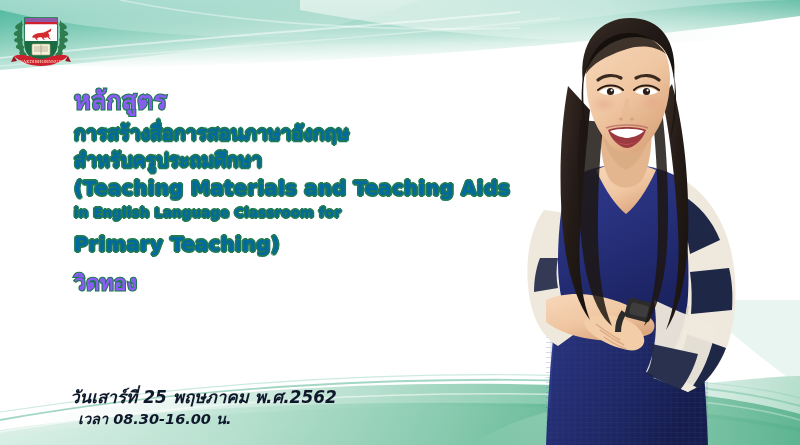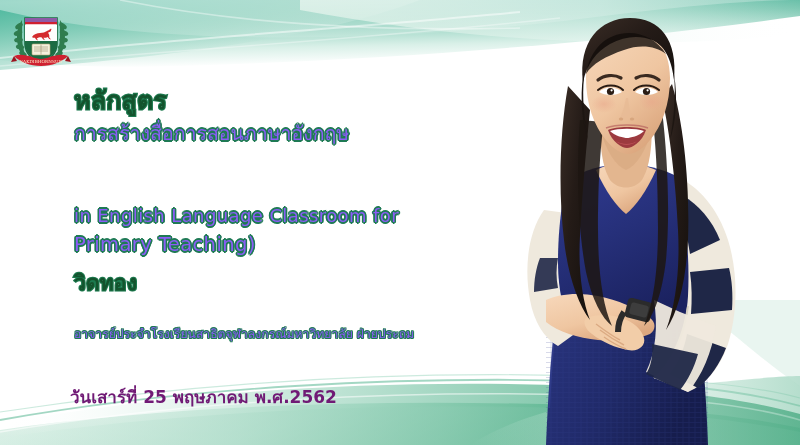--- a/index.html
+++ b/index.html
@@ -31,60 +31,60 @@
   }
   .person svg{display:block;width:360px;height:445px;}
 
   
   .content{
     position:absolute;left:0;top:0;width:470px;height:445px;z-index:5;
   }
   .t-kws{          
     position:absolute;left:74px;
     font-weight:bold;
-    color:#14532d;
+    color:#8b5cf6;
     letter-spacing:.2px;
     white-space:nowrap;
     -webkit-text-stroke:2.2px #1d7a4f;
     paint-order:stroke fill;
     text-shadow:
       0 0 1px #1d7a4f;
   }
   #label-course{top:80px;font-size:25px;}
   #label-speaker{top:266px;font-size:21px;}
 
   .t-green{        
     position:absolute;left:74px;
-    font-weight:normal;
-    color:#8b5cf6;
+    font-weight:bold;
+    color:#0369a1;
     white-space:nowrap;
     -webkit-text-stroke:.6px #ffffff;
     paint-order:stroke fill;
     text-shadow:
       1.6px 0 0 #1f7a55, -1.6px 0 0 #1f7a55,
       0 1.6px 0 #1f7a55, 0 -1.6px 0 #1f7a55,
       1.2px 1.2px 0 #1f7a55, -1.2px 1.2px 0 #1f7a55,
       1.2px -1.2px 0 #1f7a55, -1.2px -1.2px 0 #1f7a55;
   }
   #course-th-1{top:118px;font-size:19.5px;}
   #course-th-2{top:145px;font-size:19.5px;}
   #course-en-1{top:177px;font-size:19.5px;letter-spacing:.4px;}
-  #course-en-2{top:205px;font-size:18px;letter-spacing:.4px;}
+  #course-en-2{top:205px;font-size:13px;letter-spacing:.4px;}
   #course-en-3{top:233px;font-size:19.5px;letter-spacing:.4px;}
   #speaker-name{top:296px;font-size:18px;}
   #speaker-affil{top:324px;font-size:12.2px;
       text-shadow:
       1.1px 0 0 #1f7a55, -1.1px 0 0 #1f7a55,
       0 1.1px 0 #1f7a55, 0 -1.1px 0 #1f7a55,
       .8px .8px 0 #1f7a55, -.8px .8px 0 #1f7a55,
       .8px -.8px 0 #1f7a55, -.8px -.8px 0 #1f7a55;}
 
   .t-navy{
     position:absolute;
-    font-weight:bold;color:#701a75;white-space:nowrap;
+    font-weight:bold;color:#0f172a;white-space:nowrap;font-style:italic;
   }
   #event-date{left:70px;top:383px;font-size:17px;}
   #event-time{left:78px;top:407px;font-size:14.5px;}
 </style>
 </head>
 <body>
 
 <div id="poster">
 
   <svg class="bg-svg bg-top" viewBox="0 0 800 445" preserveAspectRatio="none">
@@ -367,28 +367,30 @@
       <path d="M172,146 C178,152 196,152 202,146 C196,154 178,154 172,146 Z" fill="#dba builds" opacity="0"></path>
     </svg>
   </div>
 
   <div class="content">
 
     <div class="t-kws" id="label-course">หลักสูตร</div>
 
     <div class="t-green" id="course-th-1">การสร้างสื่อการสอนภาษาอังกฤษ</div>
 
-
+    <div class="t-green" id="course-th-2">สำหรับครูประถมศึกษา</div>
+
+    <div class="t-green" id="course-en-1">(Teaching Materials and Teaching Aids</div>
 
     <div class="t-green" id="course-en-2">in English Language Classroom for</div>
 
     <div class="t-green" id="course-en-3">Primary Teaching)</div>
 
     <div class="t-kws" id="label-speaker">วิดทอง</div>
 
 
-    <div class="t-green" id="speaker-affil">อาจารย์ประจำโรงเรียนสาธิตจุฬาลงกรณ์มหาวิทยาลัย ฝ่ายประถม</div>
 
     <div class="t-navy" id="event-date">วันเสาร์ที่ 25 พฤษภาคม พ.ศ.2562</div>
 
+    <div class="t-navy" id="event-time">เวลา 08.30-16.00 น.</div>
   </div>
 
 </div>
 
 </body></html>

